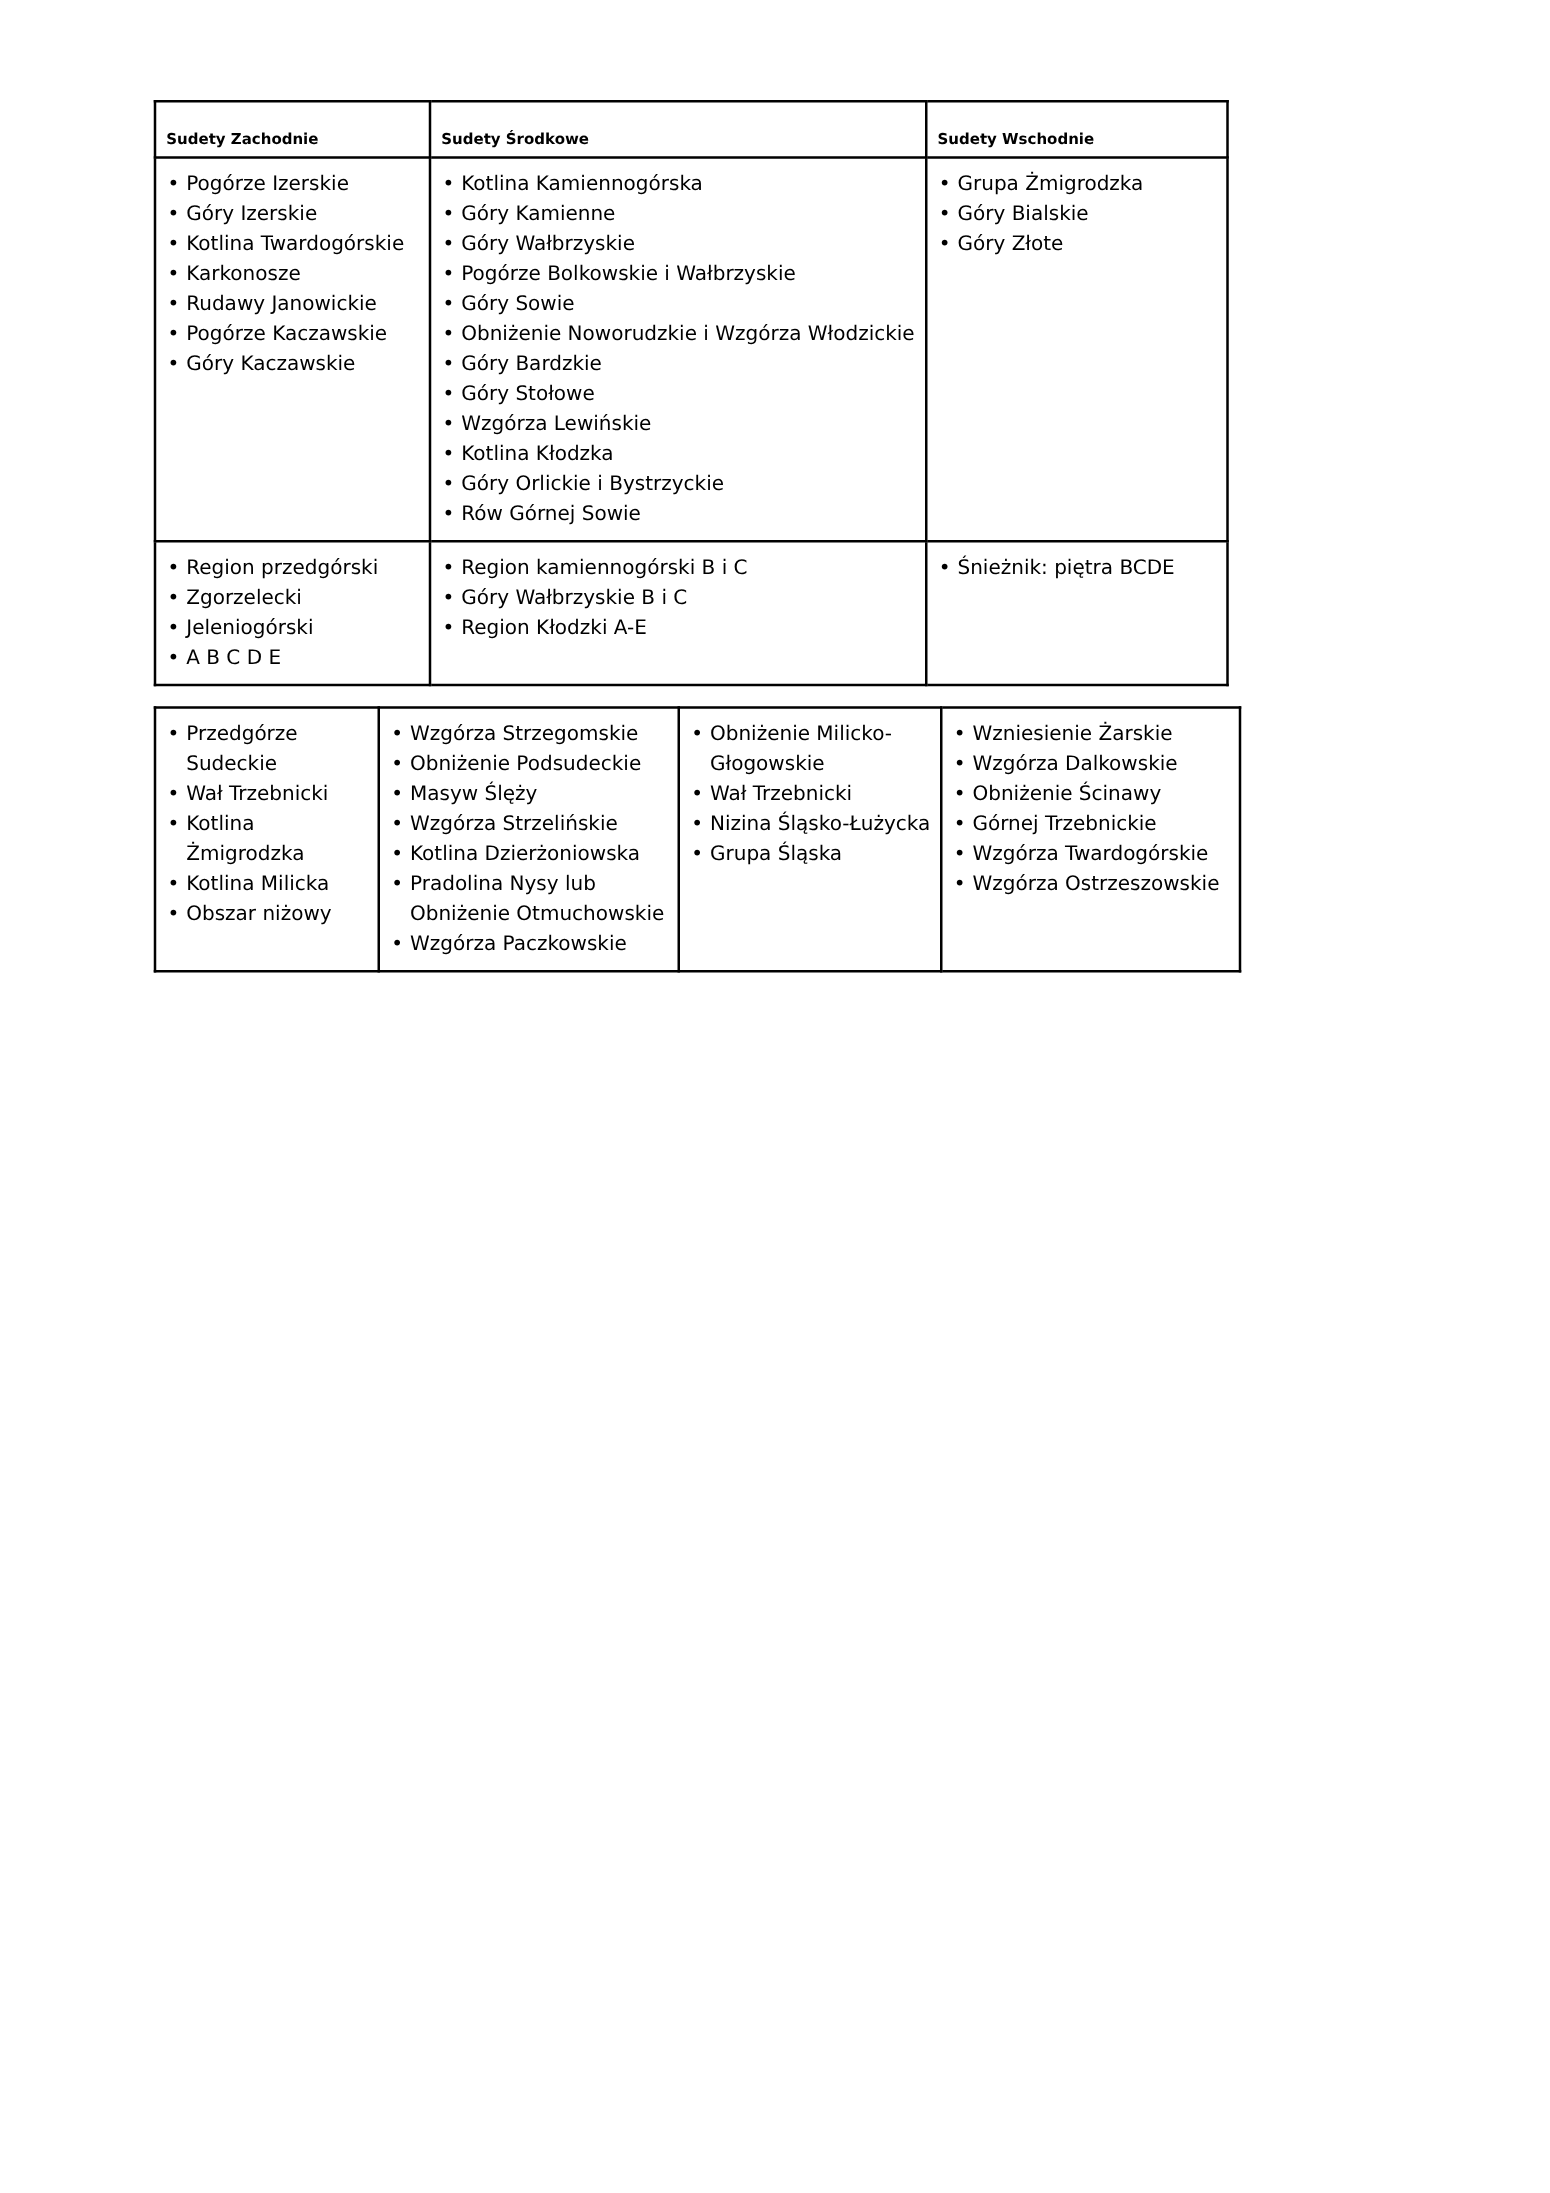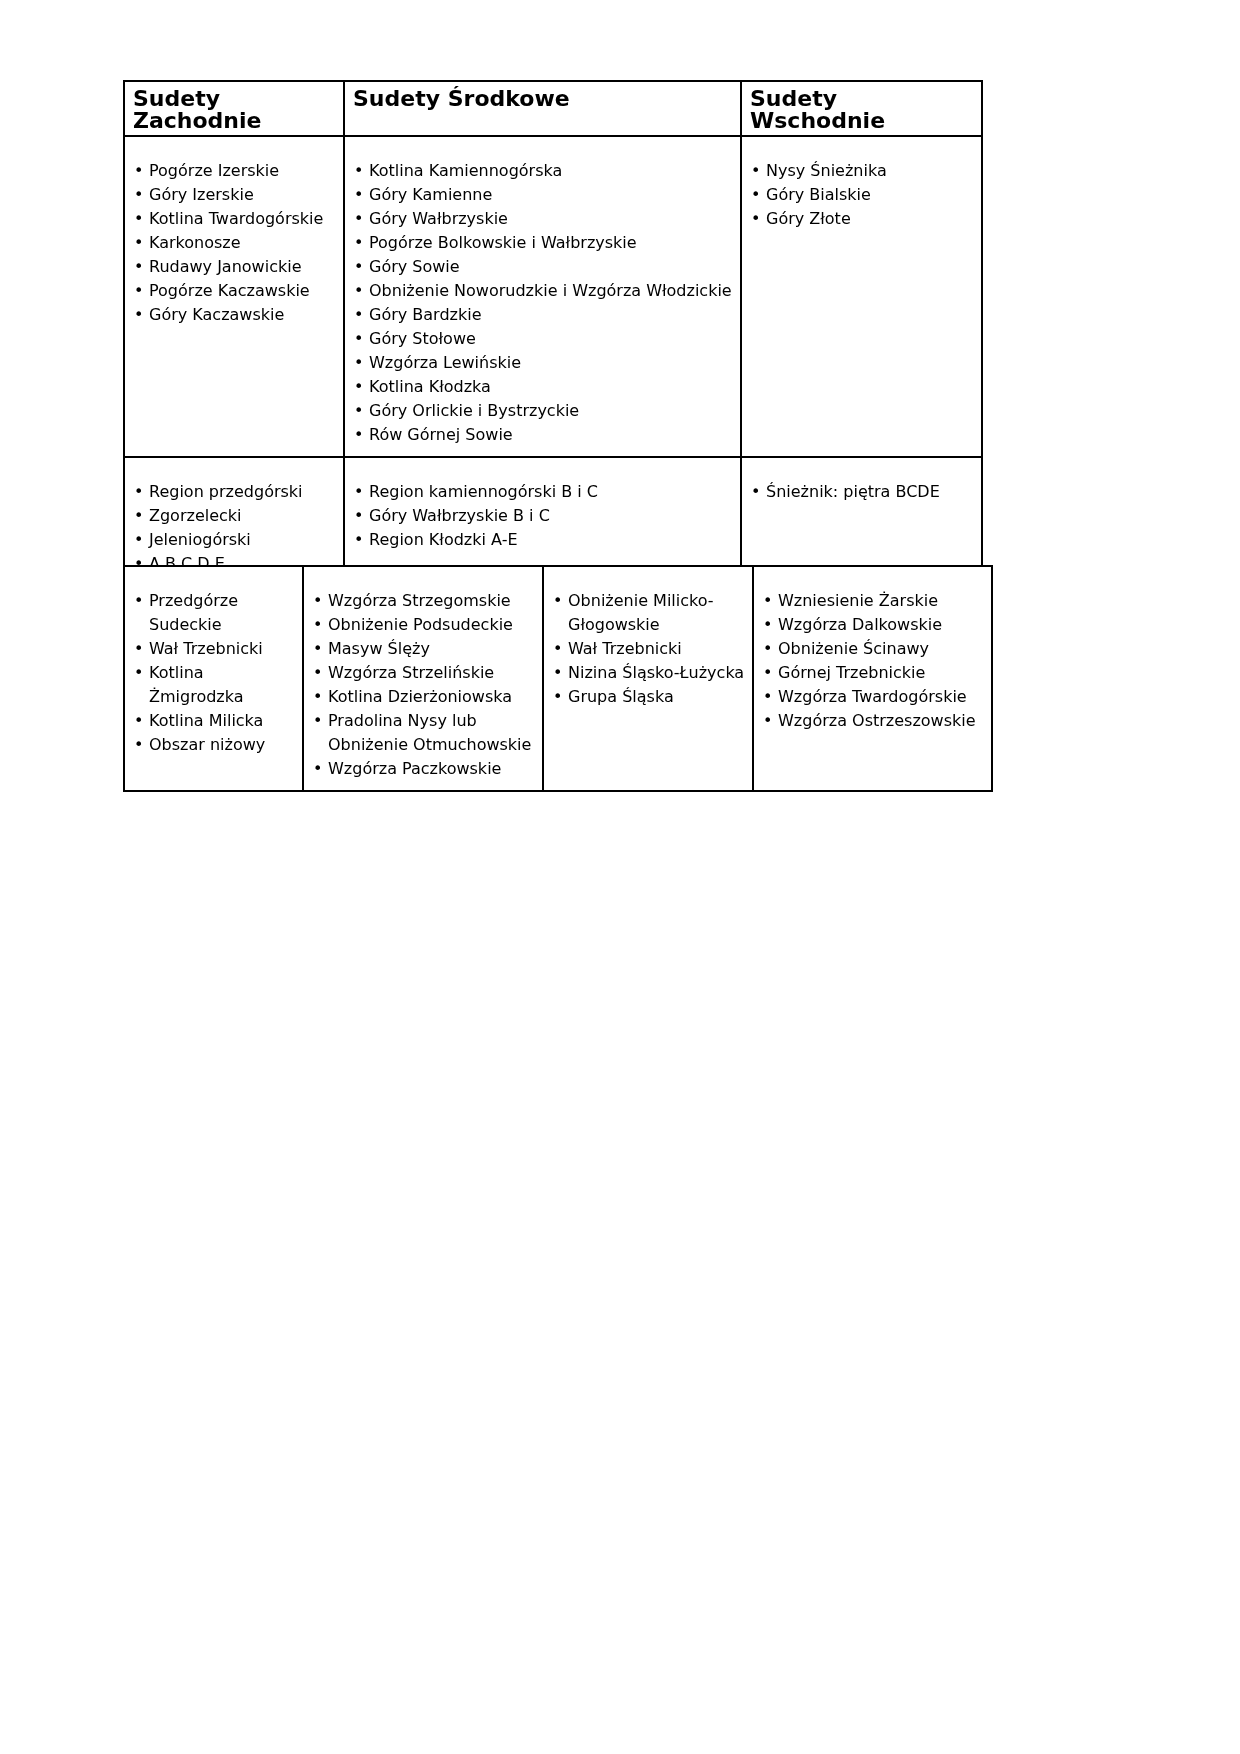--- a/index.html
+++ b/index.html
@@ -18,26 +18,26 @@
     position: absolute;
     background: #ffffff;
   }
   th, td {
     border: 2px solid #000000;
     vertical-align: top;
     text-align: left;
   }
   th {
     font-weight: bold;
-    font-size: 22px;
-    padding: 6px 8px 3px 8px;
+    font-size: 12px;
+    padding: 18px 8px 3px 8px;
     line-height: 22px;
     margin-left: 23px;
   }
-  td { padding: 22px 6px 9px 7px; }
+  td { padding: 8px 6px 9px 7px; }
   ul { list-style: none; }
   li {
     position: relative;
     padding-left: 17px;
     line-height: 24px;
     overflow-wrap: break-word;
   }
   li::before {
     content: "\2022";
     position: absolute;
@@ -96,21 +96,21 @@
             <li>Góry Bardzkie</li>
             <li>Góry Stołowe</li>
             <li>Wzgórza Lewińskie</li>
             <li>Kotlina Kłodzka</li>
             <li>Góry Orlickie i Bystrzyckie</li>
             <li>Rów Górnej Sowie</li>
           </ul>
       </td>
       <td>
         <ul>
-            <li>Nysy Śnieżnika</li>
+            <li>Grupa Żmigrodzka</li>
             <li>Góry Bialskie</li>
             <li>Góry Złote</li>
           </ul>
       </td>
     </tr>
     <tr>
       <td>
         <ul>
             <li>Region przedgórski</li>
             <li>Zgorzelecki</li>

